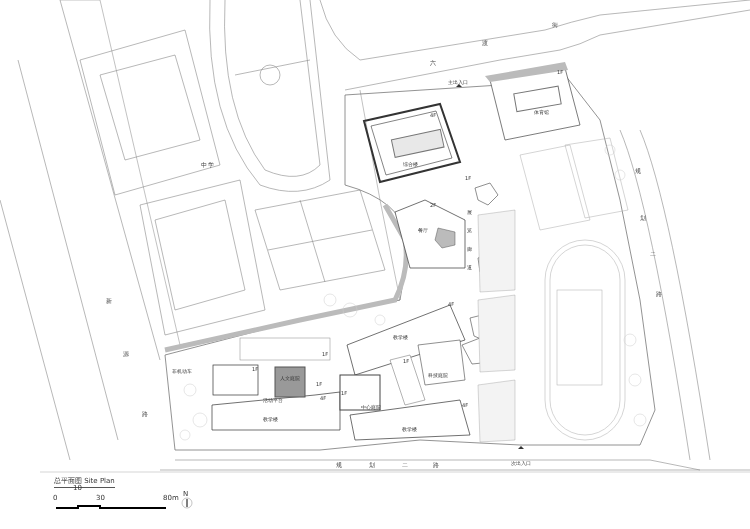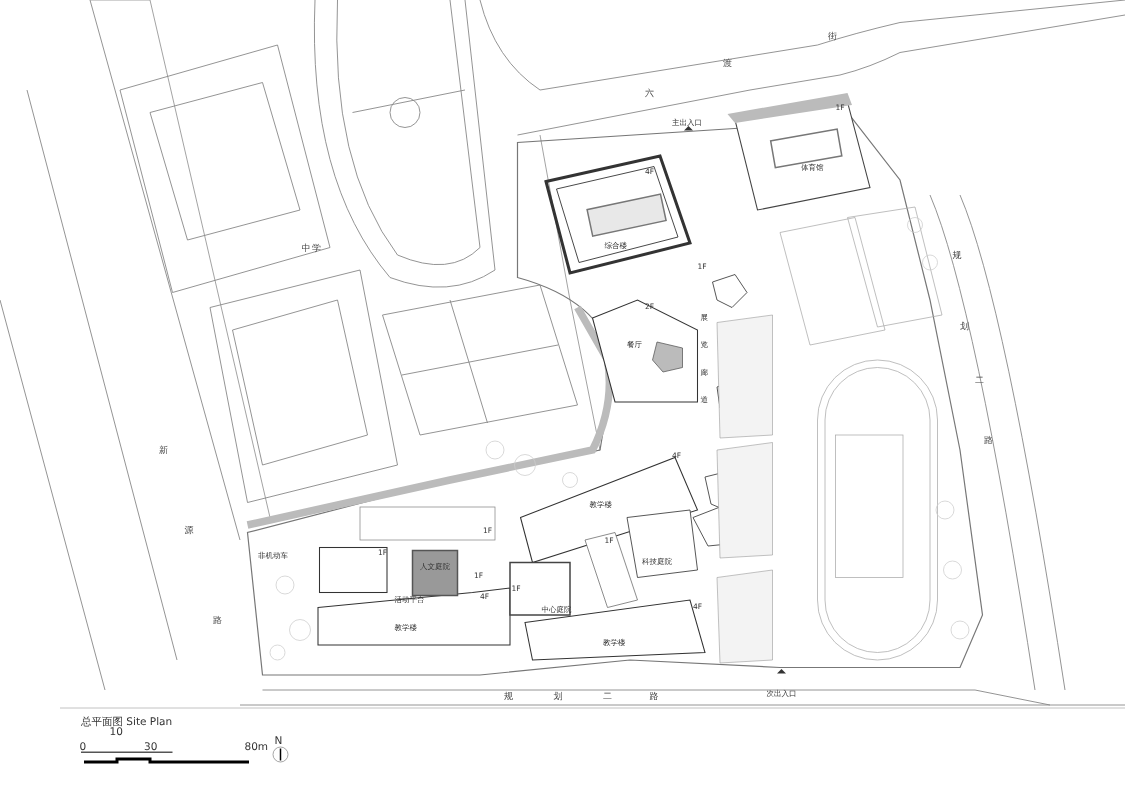--- a/index.html
+++ b/index.html
@@ -1,21 +1,21 @@
 <!DOCTYPE html>
 <html><head>
   <meta charset="utf-8">
   <style>
     html,body{margin:0;padding:0;background:#fff;}
     body{width:750px;height:529px;overflow:hidden;position:relative;font-family:"DejaVu Sans",sans-serif;}
     svg#plan{position:absolute;left:0;top:0;}
     .lbl{position:absolute;font-size:5px;color:#333;white-space:nowrap;line-height:1;}
     .road{position:absolute;font-size:6px;color:#444;line-height:1;}
     .school{position:absolute;font-size:6px;color:#444;letter-spacing:1px;}
-    .caption{position:absolute;left:54px;top:476px;font-size:7px;color:#333;border-bottom:1px solid #555;padding-bottom:15px;white-space:nowrap;}
+    .caption{position:absolute;left:54px;top:476px;font-size:7px;color:#333;border-bottom:1px solid #555;padding-bottom:1px;white-space:nowrap;}
     .tick{position:absolute;font-size:7px;color:#333;}
     .north{position:absolute;left:183px;top:490px;font-size:7px;color:#333;}
   </style>
 </head>
 <body>
 
 <svg id="plan" width="750" height="529" viewBox="0 0 750 529" xmlns="http://www.w3.org/2000/svg">
   <g fill="none" stroke="#888" stroke-width="0.6">
 
     <path d="M18 60 L118 440"></path>

